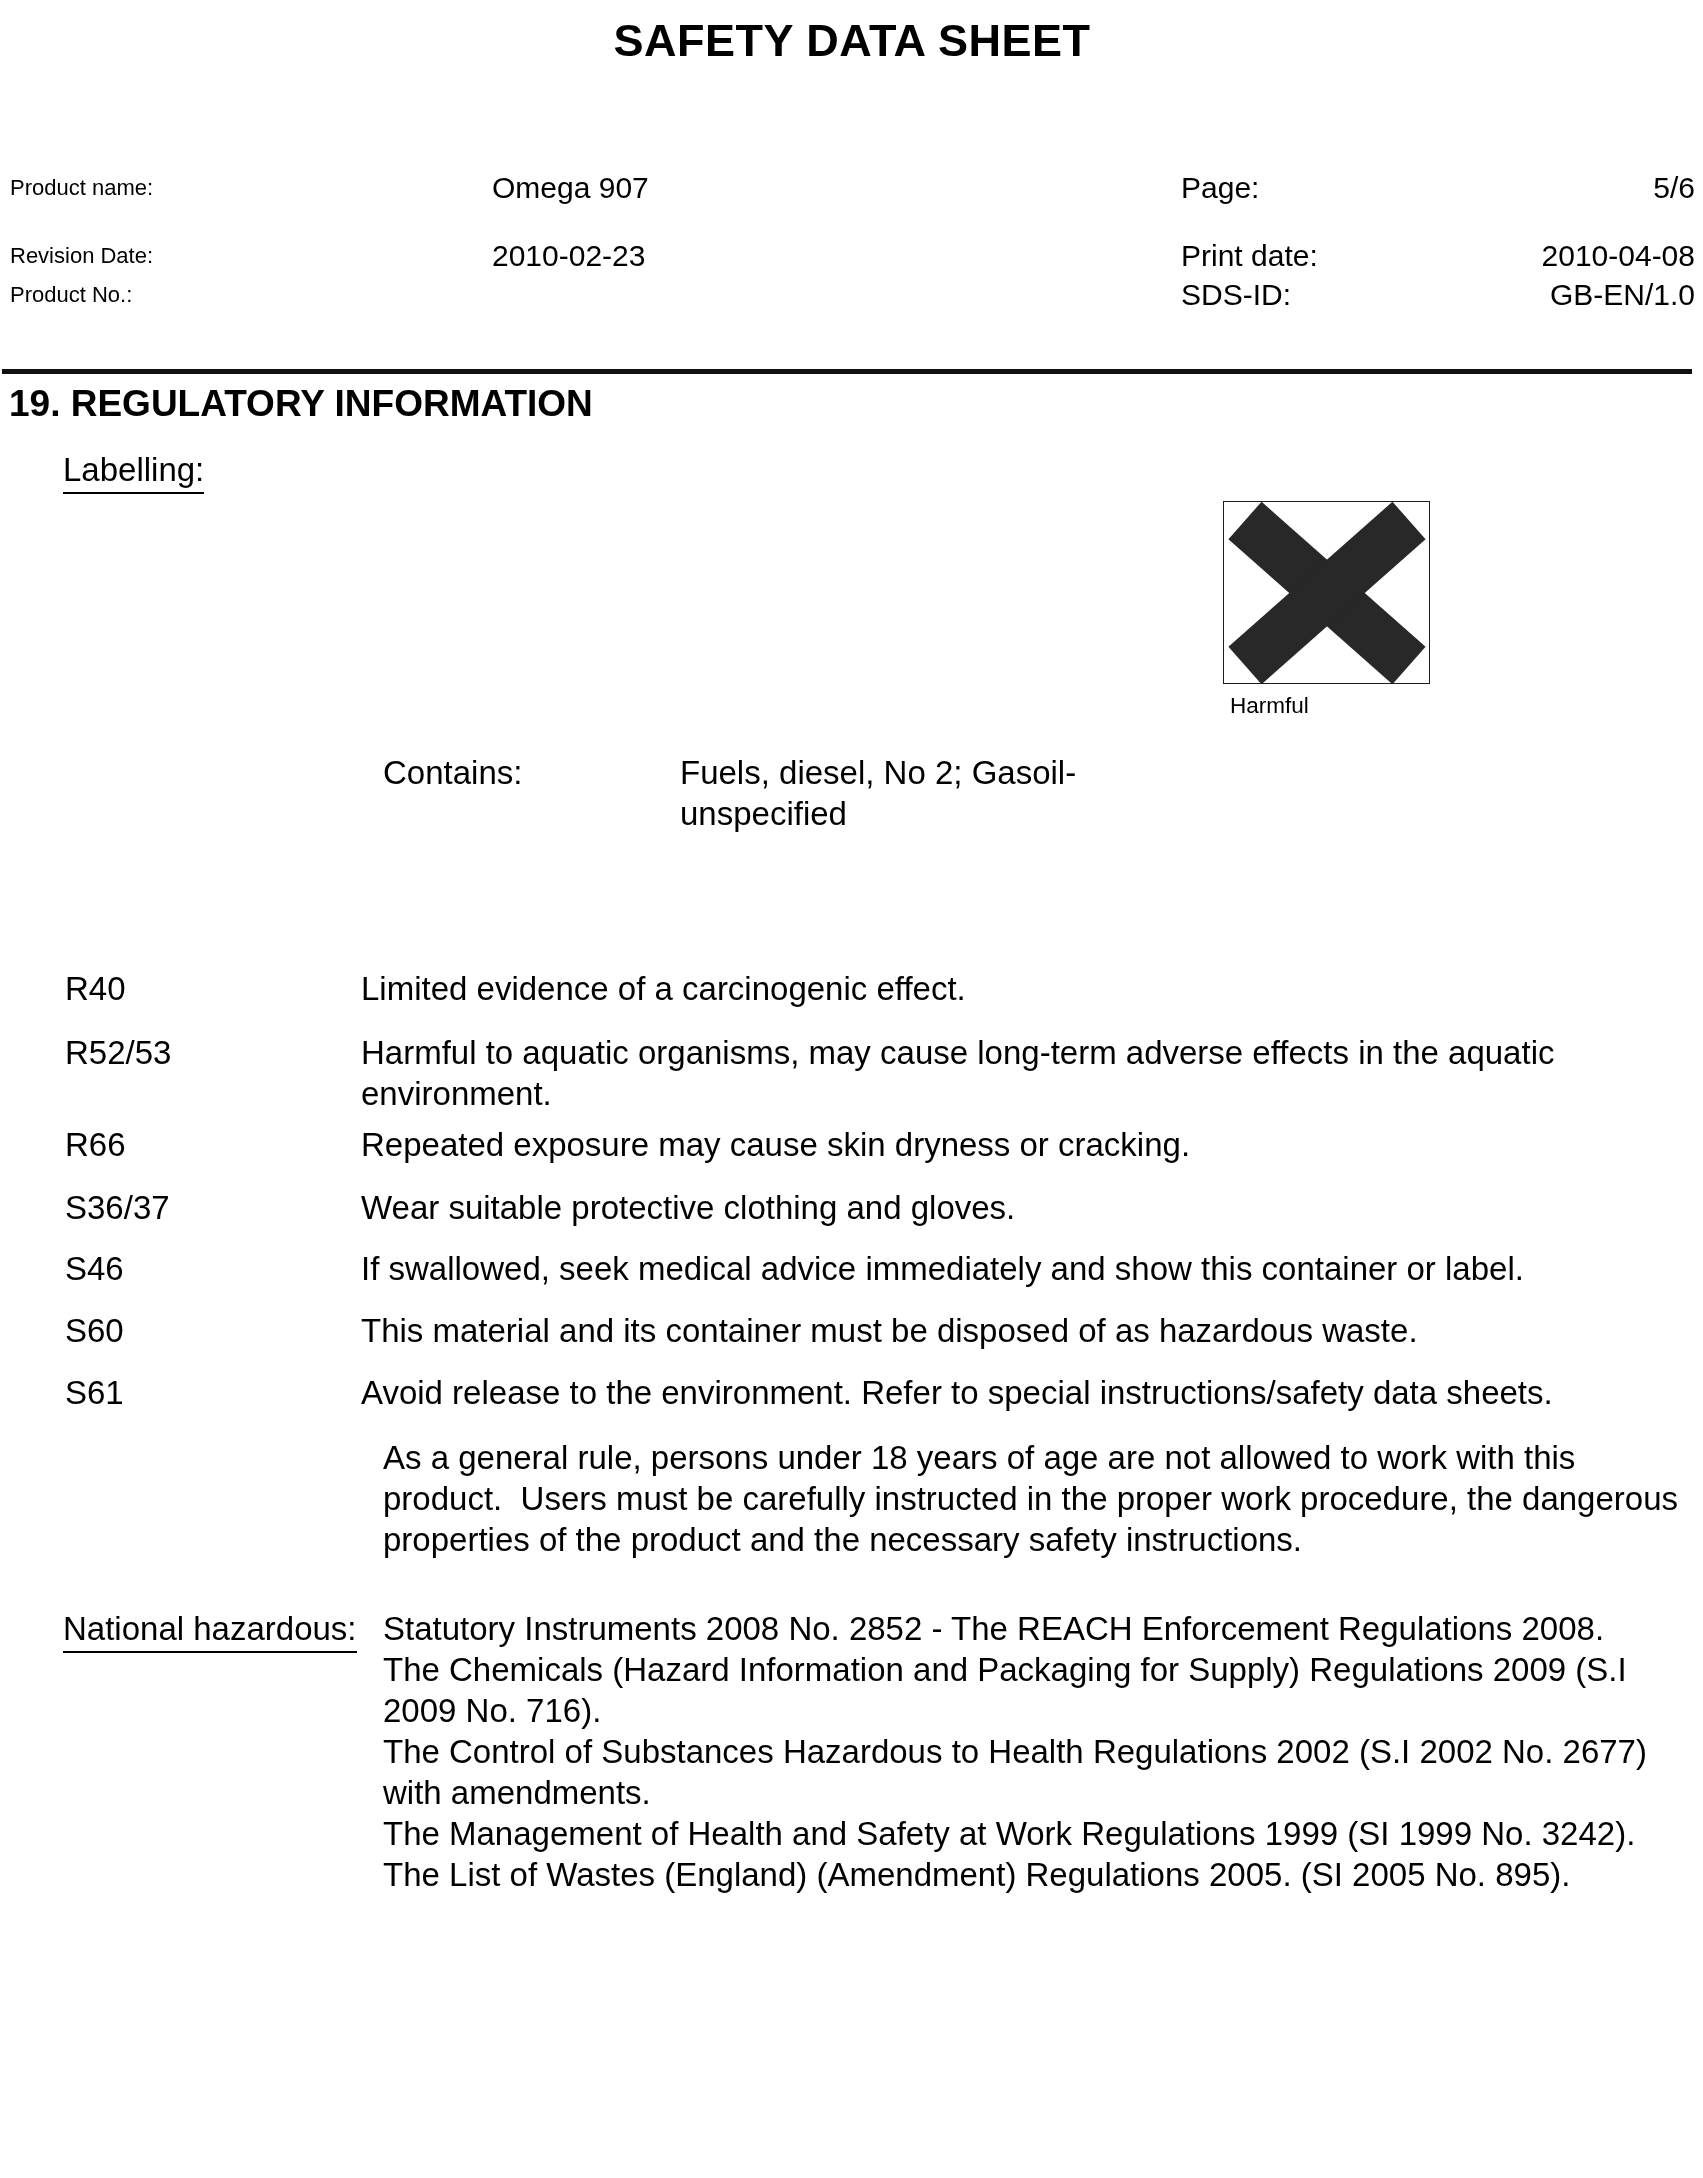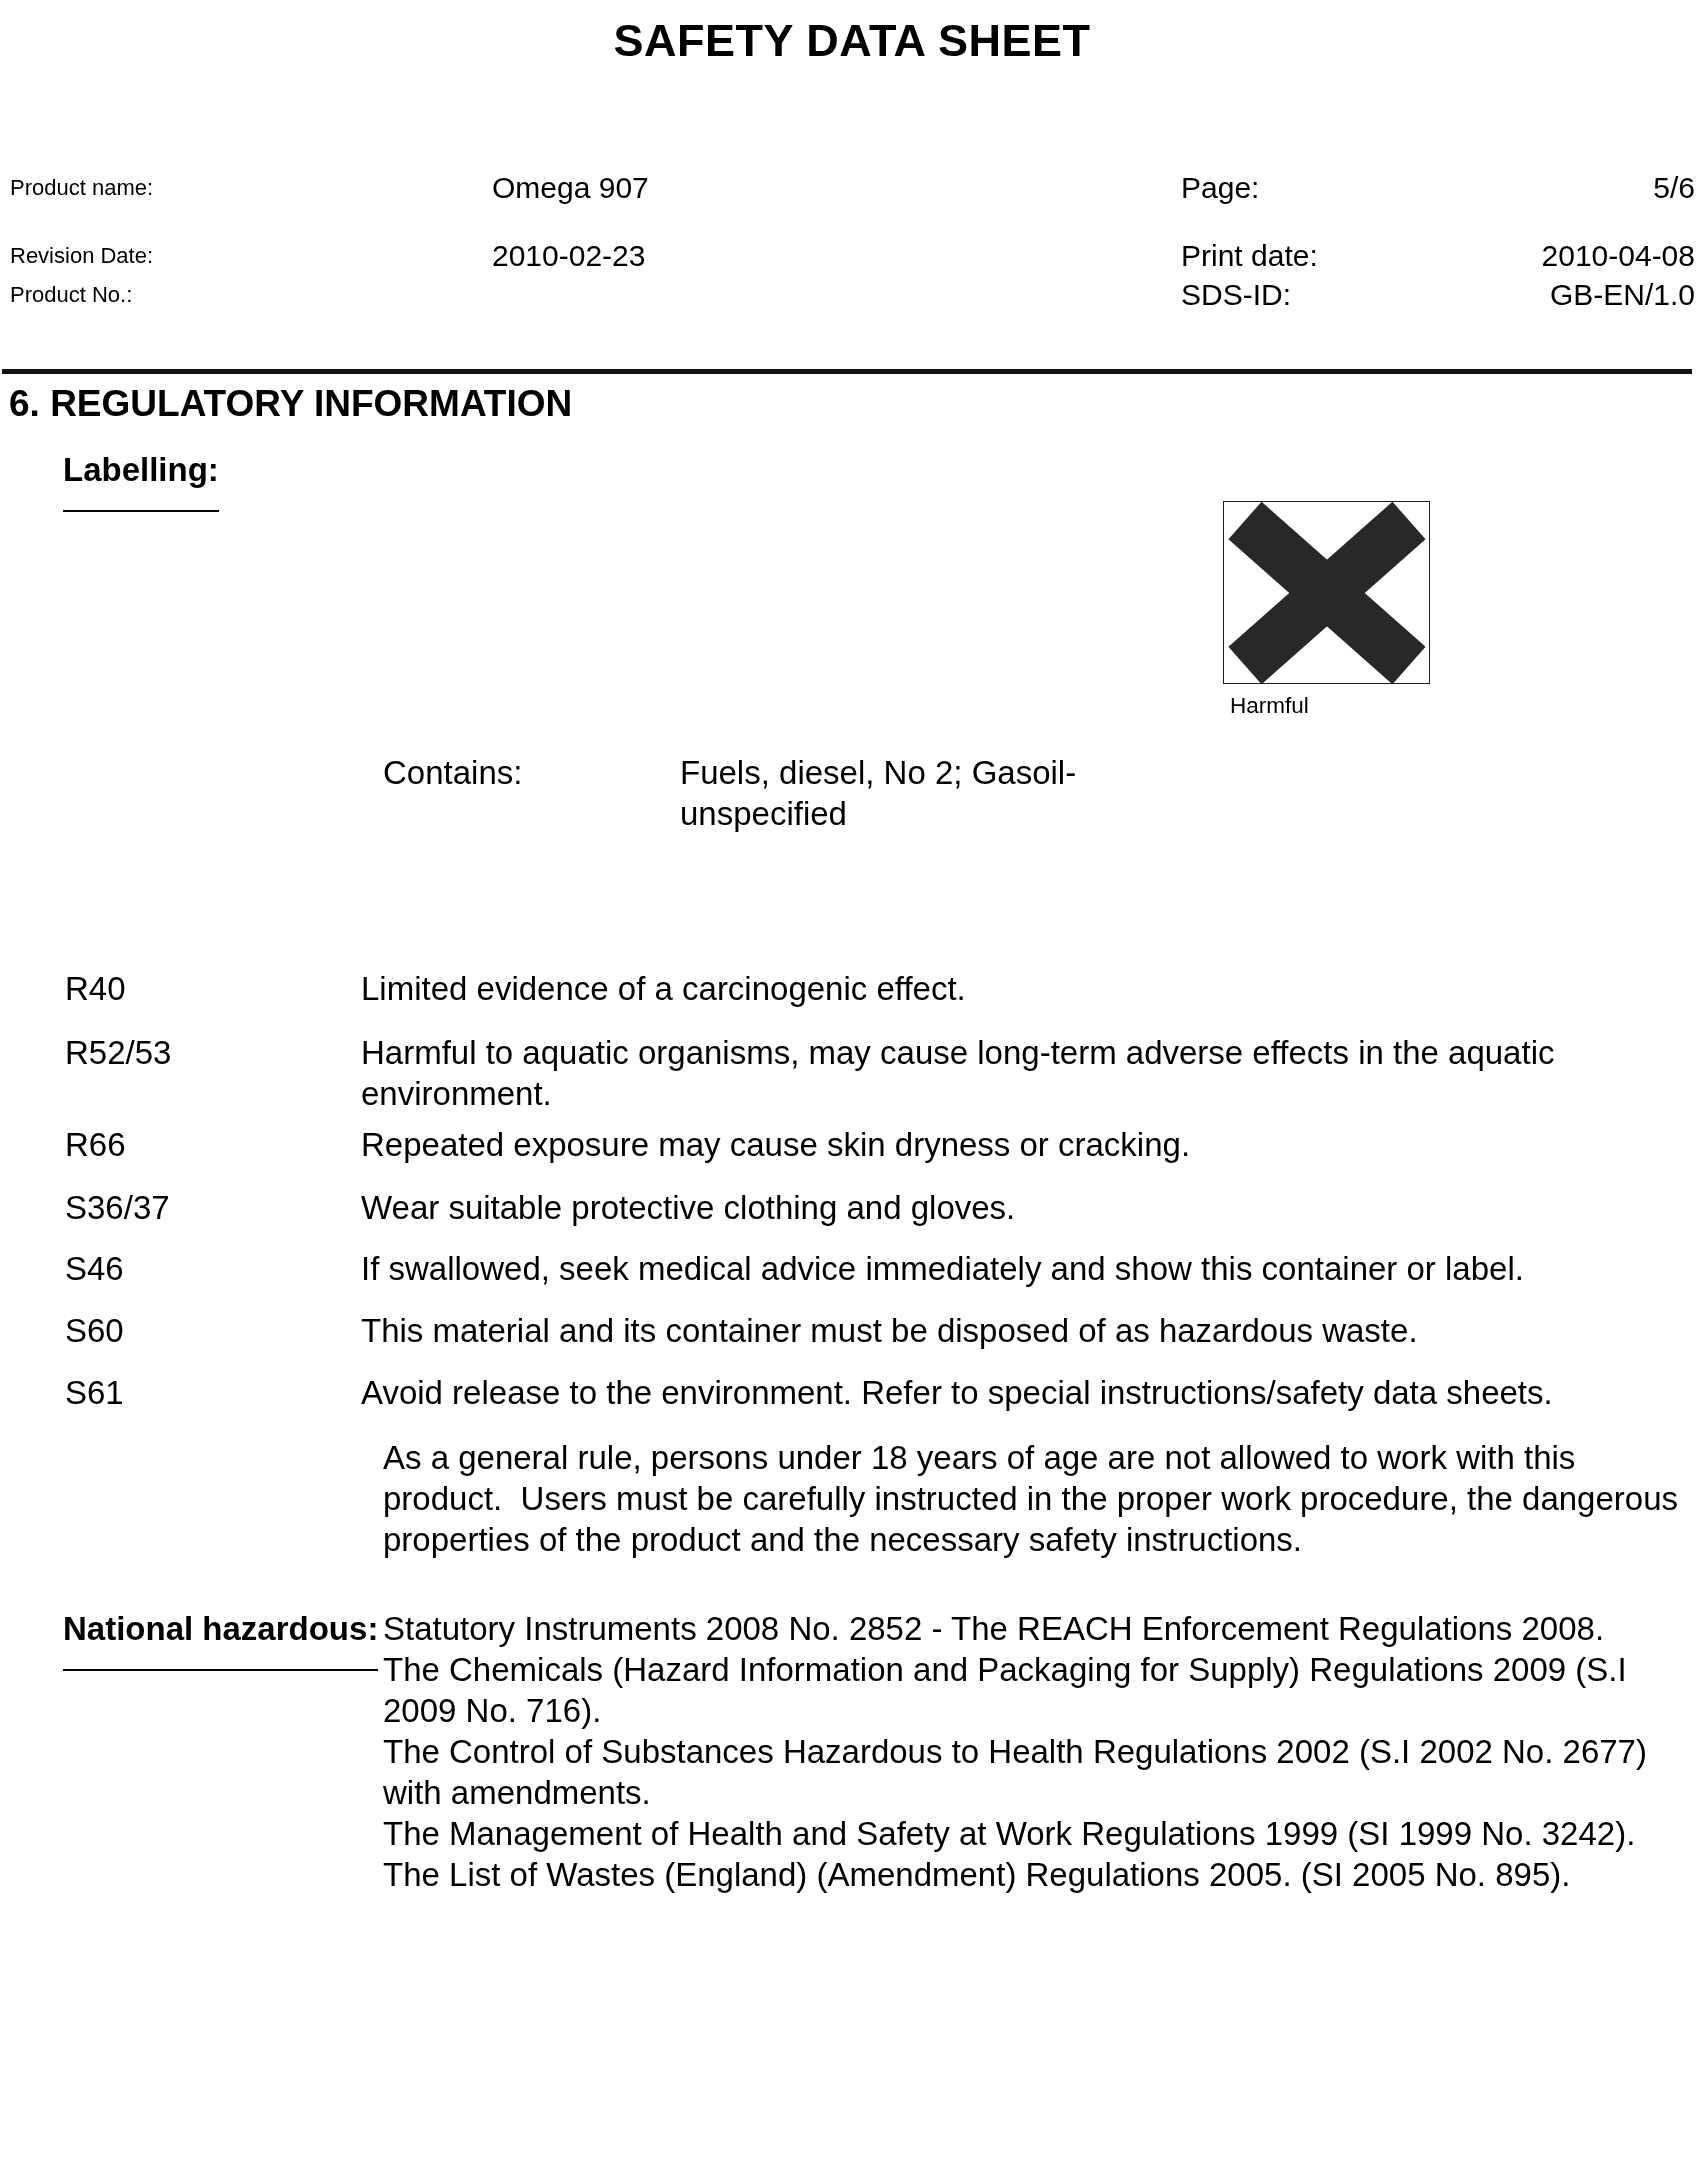--- a/index.html
+++ b/index.html
@@ -40,22 +40,21 @@
     font-size: 37px;
     font-weight: bold;
     line-height: 41px;
   }
 
   .body-t { font-size: 33px; line-height: 41px; }
 
   .ul-label {
     display: inline-block;
     border-bottom: 2.7px solid #000;
-    padding-bottom: 20px;
-    font-weight: bold;
+    padding-bottom: 2px;
   }
 
   .labelling-label { top: 449px; left: 63px; }
 
   .pictogram-box {
     top: 501px; left: 1223px;
     width: 205px; height: 181px;
     border: 1.8px solid #1e1e1e;
     background: #ffffff;
     overflow: hidden;
@@ -109,21 +108,21 @@
   </div>
   <div class="abs hdr-row" style="top:277px">
     <span class="hdr-label">Product No.:</span>
     <span class="hdr-value"></span>
     <span class="hdr-label-r">SDS-ID:</span>
     <span class="hdr-value-r">GB-EN/1.0</span>
   </div>
 
   <div class="abs rule"></div>
 
-  <div class="abs section-heading">6. REGULATORY INFORMATION</div>
+  <div class="abs section-heading">19. REGULATORY INFORMATION</div>
 
   <div class="abs body-t labelling-label">
     <span class="ul-label">Labelling:</span>
   </div>
 
   <div class="abs pictogram-box">
     <div class="cross-arm a"></div>
     <div class="cross-arm b"></div>
   </div>
   <div class="abs pictogram-caption">Harmful</div>

